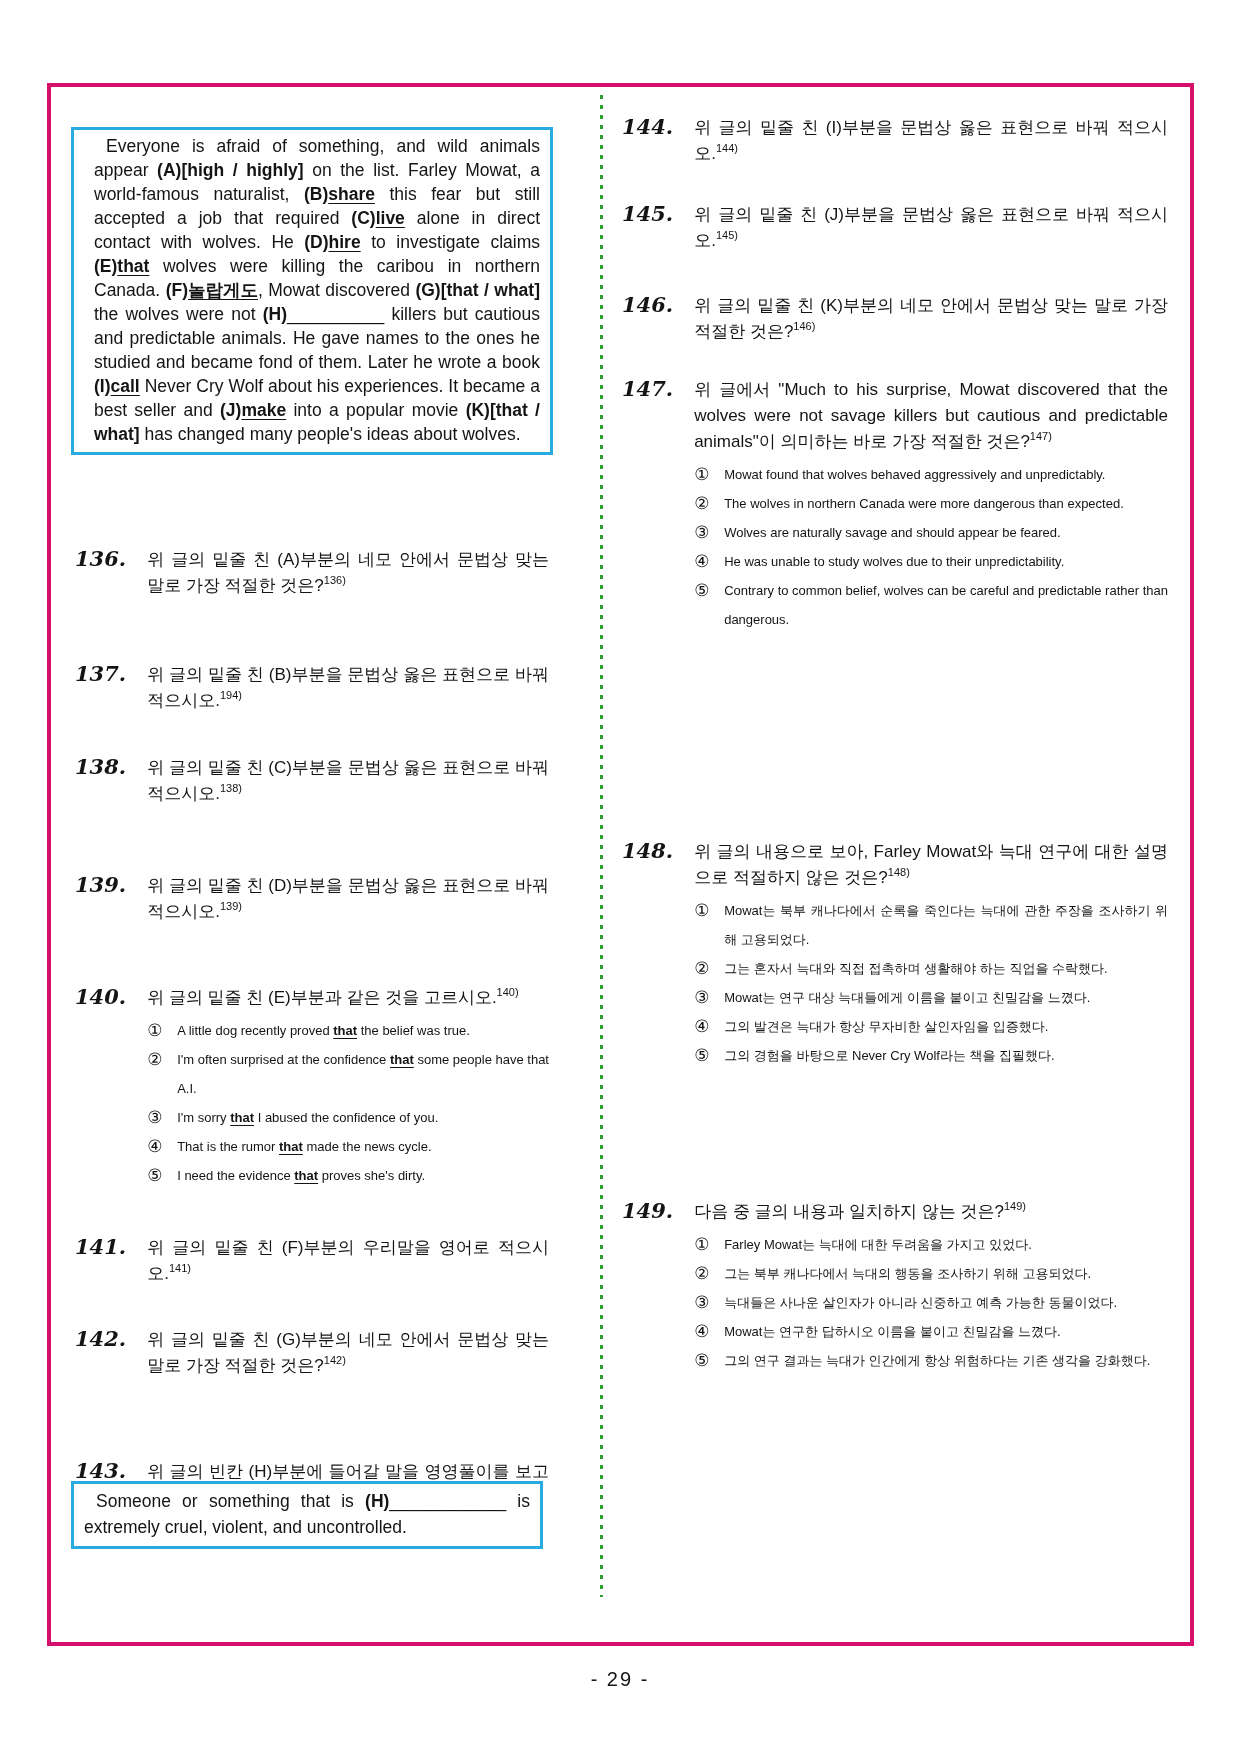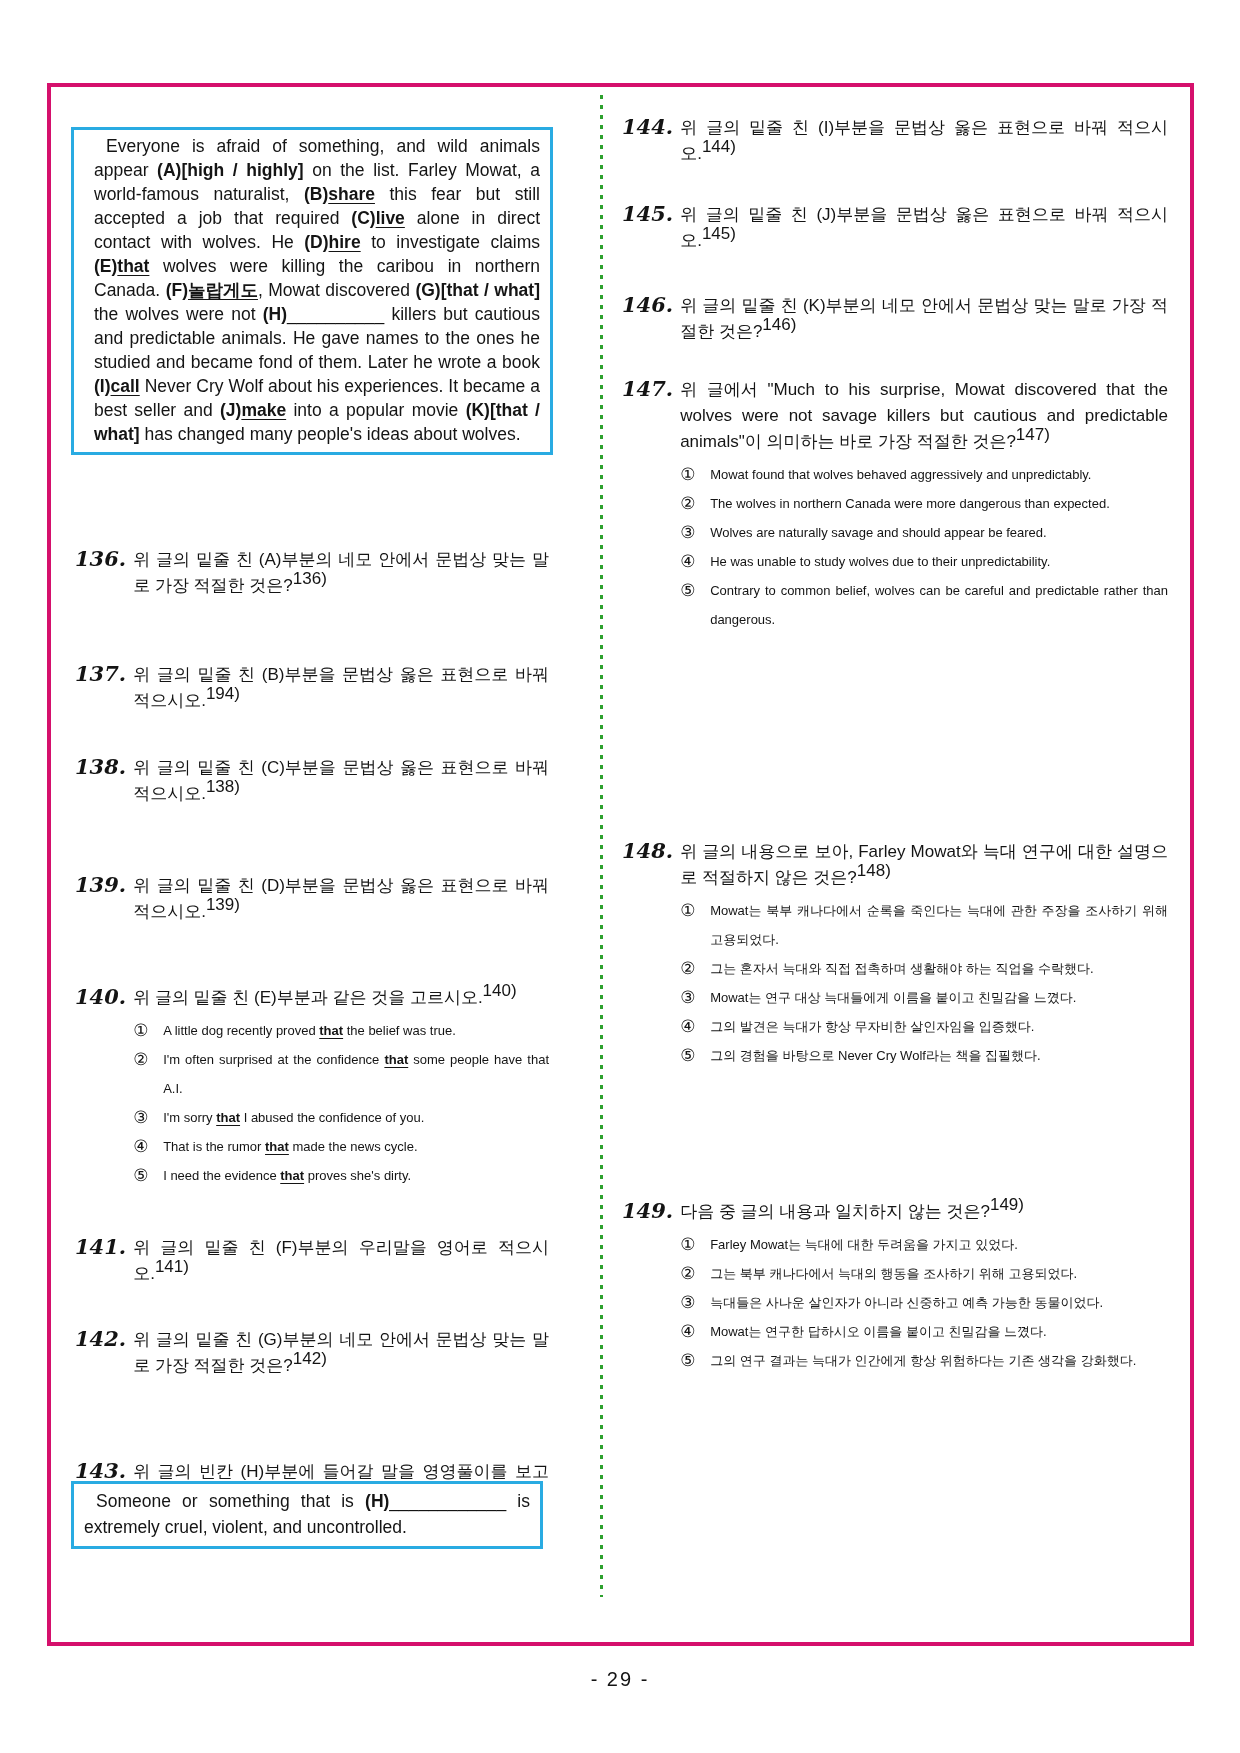--- a/index.html
+++ b/index.html
@@ -29,24 +29,24 @@
   .defbox{top:1394px;}
   .rich{font-size:17.5px;line-height:24px;text-align:justify;text-indent:12px;display:block;}
   .defbox .rich{line-height:26px;}
   .b{font-weight:bold;}
   .u{text-decoration:underline;text-underline-offset:3px;}
   .q{position:absolute;display:flex;align-items:flex-start;}
   .lcol{left:24px;width:474px;}
   .rcol{left:571px;width:546px;}
   .qnum{
     font-family:"DejaVu Serif",serif;font-style:italic;font-weight:bold;
-    font-size:21px;line-height:24px;margin-right:7px;white-space:nowrap;flex:0 0 auto;text-align:center;
+    font-size:21px;line-height:24px;margin-right:21px;white-space:nowrap;flex:0 0 auto;text-align:center;
   }
   .qbody{flex:1;font-size:17px;line-height:26px;text-align:justify;}
-  .qref{font-size:17px;line-height:0;}
+  .qref{font-size:11px;line-height:0;}
   .opts{margin-top:5px;}
   .opt{display:flex;align-items:flex-start;line-height:29px;}
   .opt .marker{flex:0 0 30px;font-size:17px;}
   .opt .otext{flex:1;font-size:13px;text-align:justify;}
   .footer{
     position:absolute;left:0;top:1668px;width:1240px;text-align:center;
     font-size:20px;letter-spacing:2px;
   }
   .flower{flex:0 0 auto;display:inline-block;}
 </style>

